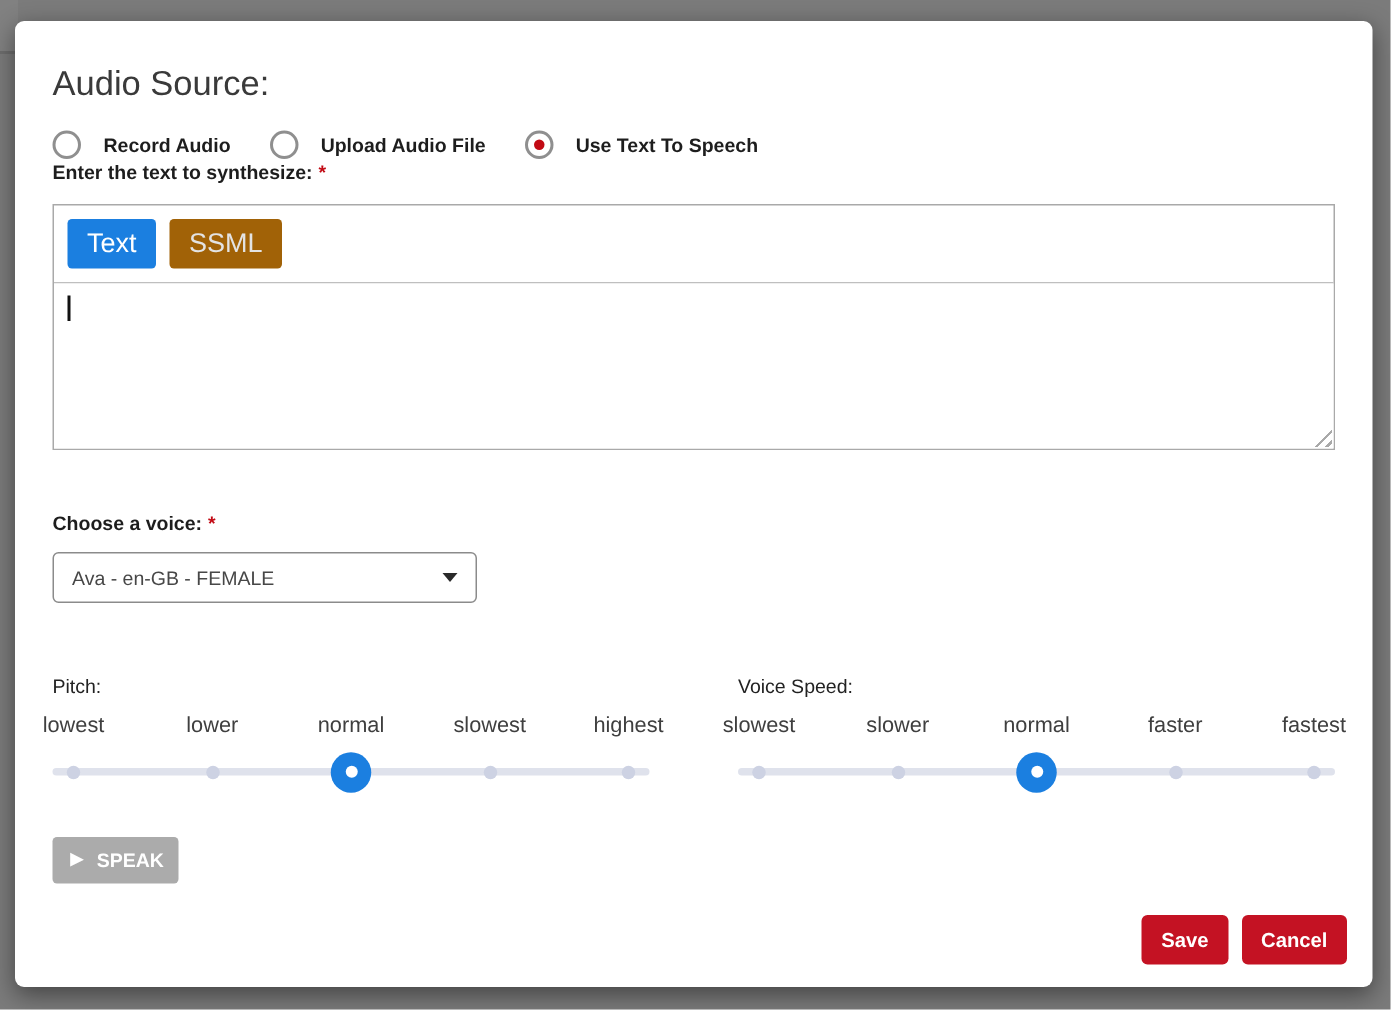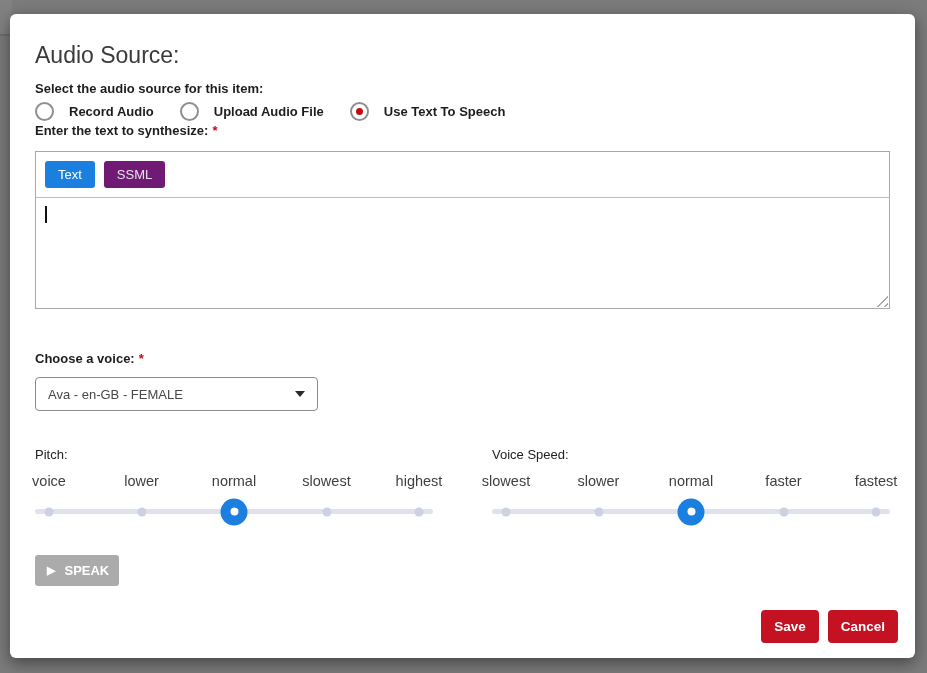--- a/index.html
+++ b/index.html
@@ -48,25 +48,25 @@
   }
   .radio-circle.selected::after {
     content:""; position:absolute; left:4px; top:4px; width:7px; height:7px;
     border-radius:50%; background:#c20a14;
   }
 
   .synth-label { }
   .text-box { border:1px solid #a9a9a9; margin-top:12px; }
   .tab-row { padding:9px; border-bottom:1px solid #bfbfbf; display:flex; gap:9px; }
   .tab {
-    font-size:13px; padding:6px 13px; border-radius:3px; border:none;
+    font-size:18px; padding:6px 13px; border-radius:3px; border:none;
     cursor:pointer; font-family:inherit;
   }
   .tab.active { background:#1b7fe0; color:#fff; }
-  .tab.inactive { background:#701a75; color:#e3e3e3; }
+  .tab.inactive { background:#a16207; color:#e3e3e3; }
   .textarea { position:relative; height:110px; background:#fff; cursor:text; }
   .caret { position:absolute; left:9px; top:8px; width:1.5px; height:17px; background:#111; }
   .resize-handle {
     position:absolute; right:1px; bottom:1px; width:13px; height:13px;
     background: repeating-linear-gradient(135deg, #a9a9a9 0 1.5px, transparent 1.5px 5px);
     clip-path: polygon(100% 0, 100% 100%, 0 100%);
     cursor: nwse-resize;
   }
 
   .voice-label { margin-top:40px; }
@@ -75,21 +75,21 @@
     border:1px solid #8b8b8b; border-radius:4px; background:#fff;
     display:flex; align-items:center; justify-content:space-between;
     padding:16px 12px; font-size:13px; color:#474747; cursor:pointer;
   }
   .select-arrow {
     width:0; height:0;
     border-left:5px solid transparent; border-right:5px solid transparent;
     border-top:6px solid #2a2a2a;
   }
 
-  .sliders-row { display:flex; gap:59px; margin-top:36px; }
+  .sliders-row { display:flex; gap:59px; margin-top:48px; }
   .slider-col { width:410px; }
   .slider-title { font-size:13px; color:#222; margin-bottom:11px; }
   .slider { position:relative; height:52px; }
   .tick-label {
     position:absolute; top:0; transform:translateX(-50%);
     font-size:14.5px; color:#3f3f3f; white-space:nowrap;
   }
   .track { position:absolute; left:0; right:0; top:36px; height:5px; border-radius:3px; background:#dfe2ec; }
   .stop {
     position:absolute; top:38.5px; width:9px; height:9px; border-radius:50%;
@@ -131,21 +131,20 @@
 
 <div class="bg-artifact-top"></div>
 <div class="bg-artifact-line"></div>
 
 <div class="modal">
 
 
   <div class="modal-body">
 
     <div class="section-heading">Audio Source:</div>
-    <div class="bold-label">Select the audio source for this item:</div>
 
     <div class="radio-row">
       <div class="radio-option">
         <span class="radio-circle"></span>
         <span class="bold-label">Record Audio</span>
       </div>
       <div class="radio-option">
         <span class="radio-circle"></span>
         <span class="bold-label">Upload Audio File</span>
       </div>
@@ -178,21 +177,21 @@
     <div class="select-box">
       <span>Ava - en-GB - FEMALE</span>
       <span class="select-arrow"></span>
     </div>
 
     <div class="sliders-row">
 
       <div class="slider-col">
         <div class="slider-title">Pitch:</div>
         <div class="slider">
-          <span class="tick-label pos0">voice</span>
+          <span class="tick-label pos0">lowest</span>
           <span class="tick-label pos1">lower</span>
           <span class="tick-label pos2">normal</span>
           <span class="tick-label pos3">slowest</span>
           <span class="tick-label pos4">highest</span>
           <div class="track"></div>
           <span class="stop pos0"></span>
           <span class="stop pos1"></span>
           <span class="stop pos3"></span>
           <span class="stop pos4"></span>
           <span class="thumb pos2">

